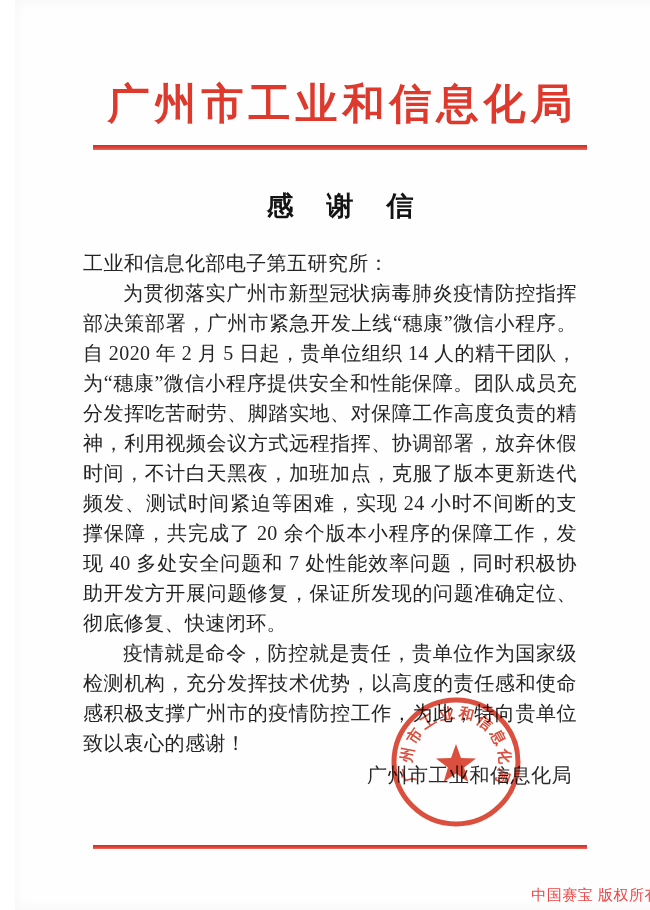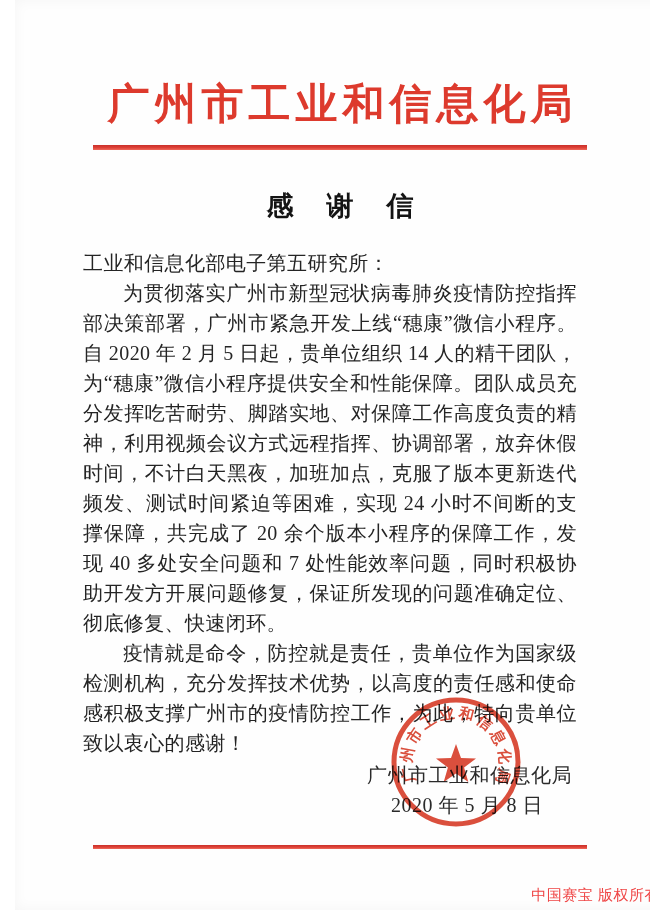--- a/index.html
+++ b/index.html
@@ -69,21 +69,20 @@
   <h2 class="letter-title"><span class="tspan">感谢信</span></h2>
 
   <div class="body">
     <p class="salutation">工业和信息化部电子第五研究所：</p>
     <p class="para">为贯彻落实广州市新型冠状病毒肺炎疫情防控指挥部决策部署，广州市紧急开发上线“穗康”微信小程序。自 2020 年 2 月 5 日起，贵单位组织 14 人的精干团队，为“穗康”微信小程序提供安全和性能保障。团队成员充分发挥吃苦耐劳、脚踏实地、对保障工作高度负责的精神，利用视频会议方式远程指挥、协调部署，放弃休假时间，不计白天黑夜，加班加点，克服了版本更新迭代频发、测试时间紧迫等困难，实现 24 小时不间断的支撑保障，共完成了 20 余个版本小程序的保障工作，发现 40 多处安全问题和 7 处性能效率问题，同时积极协助开发方开展问题修复，保证所发现的问题准确定位、彻底修复、快速闭环。</p>
     <p class="para">疫情就是命令，防控就是责任，贵单位作为国家级检测机构，充分发挥技术优势，以高度的责任感和使命感积极支撑广州市的疫情防控工作，为此，特向贵单位致以衷心的感谢！</p>
   </div>
 
   <div class="signature">广州市工业和信息化局</div>
 
-  <div class="sign-date">2020 年 5 月 8 日</div>
 
   <svg class="seal" viewBox="0 0 140 140" xmlns="http://www.w3.org/2000/svg" aria-hidden="true">
     <circle cx="70" cy="70" r="62" fill="none" stroke="#d8402c" stroke-width="5"></circle>
     <polygon fill="#d8402c" points="70,52 75,66.1 90,66.5 78.1,75.6 82.3,90 70,81.5 57.7,90 61.9,75.6 50,66.5 65,66.1"></polygon>
     <defs>
       <path id="sealArc" d="M 30.1 88.6 A 44 44 0 1 1 109.9 88.6" fill="none"></path>
     </defs>
     <text class="seal-text">
       <textPath href="#sealArc">广州市工业和信息化局</textPath>
     </text>

